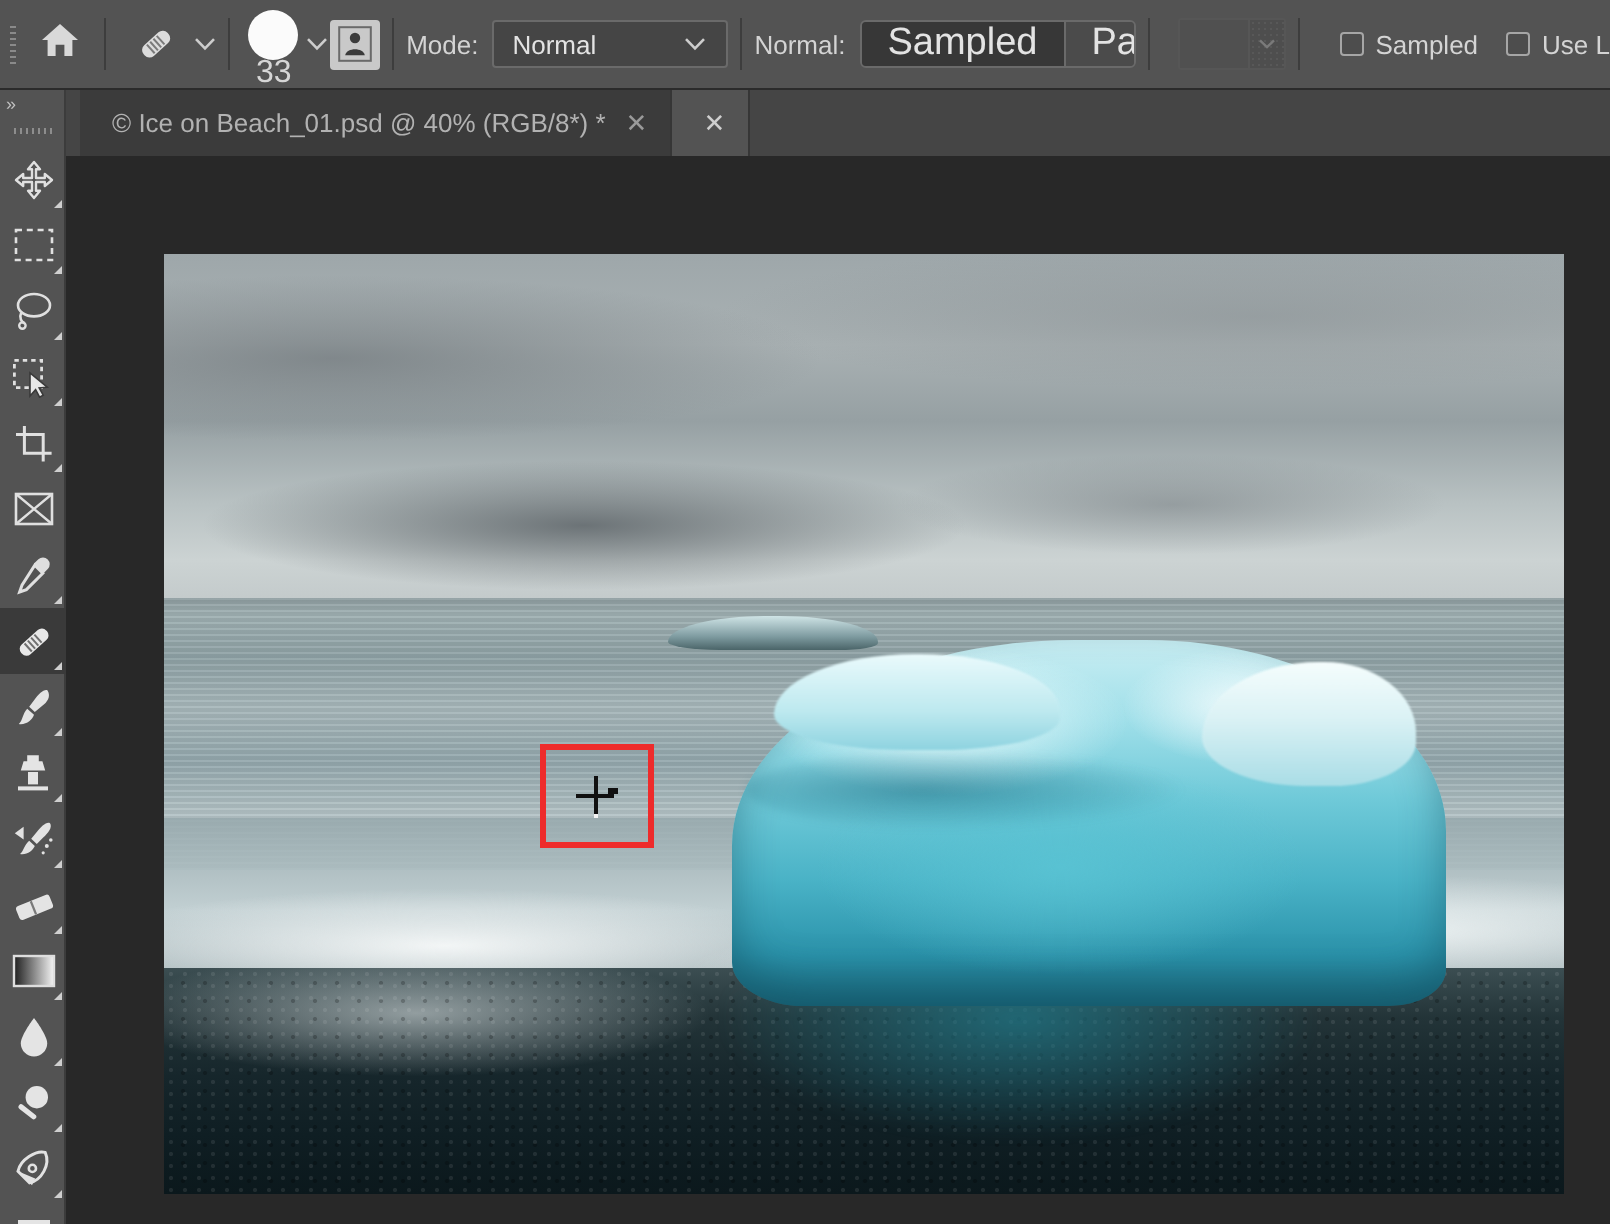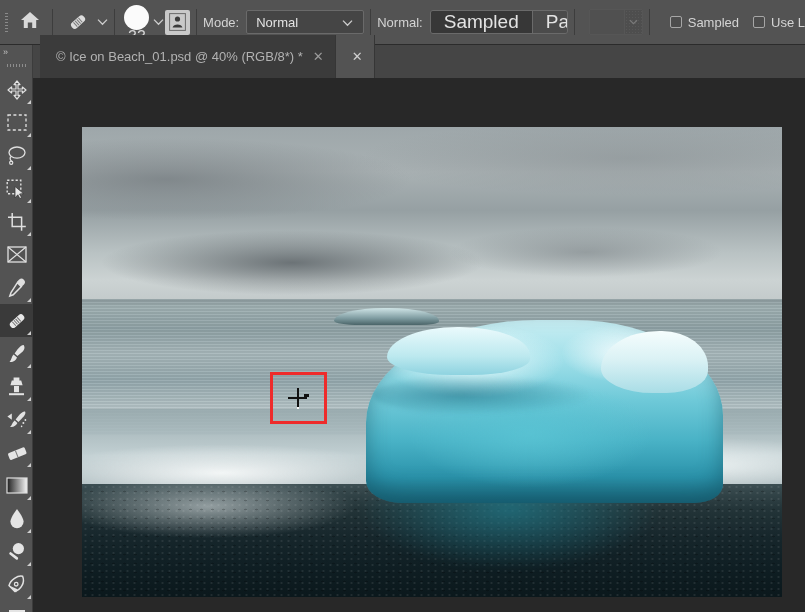--- a/index.html
+++ b/index.html
@@ -106,21 +106,21 @@
     background: #4d4d4d;
   }
 
   
   .tab-bar {
     position: absolute; left: 0; top: 45px; width: 805px; height: 33px;
     background: #454545; display: flex; align-items: flex-end;
   }
   .tab-bar-spacer { width: 40px; height: 33px; flex: 0 0 auto; }
   .tab {
-    height: 43px; display: flex; align-items: center; gap: 10px;
+    height: 33px; display: flex; align-items: center; gap: 10px;
     padding: 0 11px 0 16px; cursor: pointer;
     border-right: 1px solid #363636;
     font-size: 13px;
   }
   .tab.inactive { background: #3b3b3b; color: #b2b2b2; }
   .tab.active { background: #535353; color: #f2f2f2; font-weight: bold; }
   .tab .title { white-space: nowrap; }
   .tab .x { font-size: 13px; line-height: 1; color: #9a9a9a; }
   .tab.active .x { color: #cfcfcf; font-weight: normal; }
 

